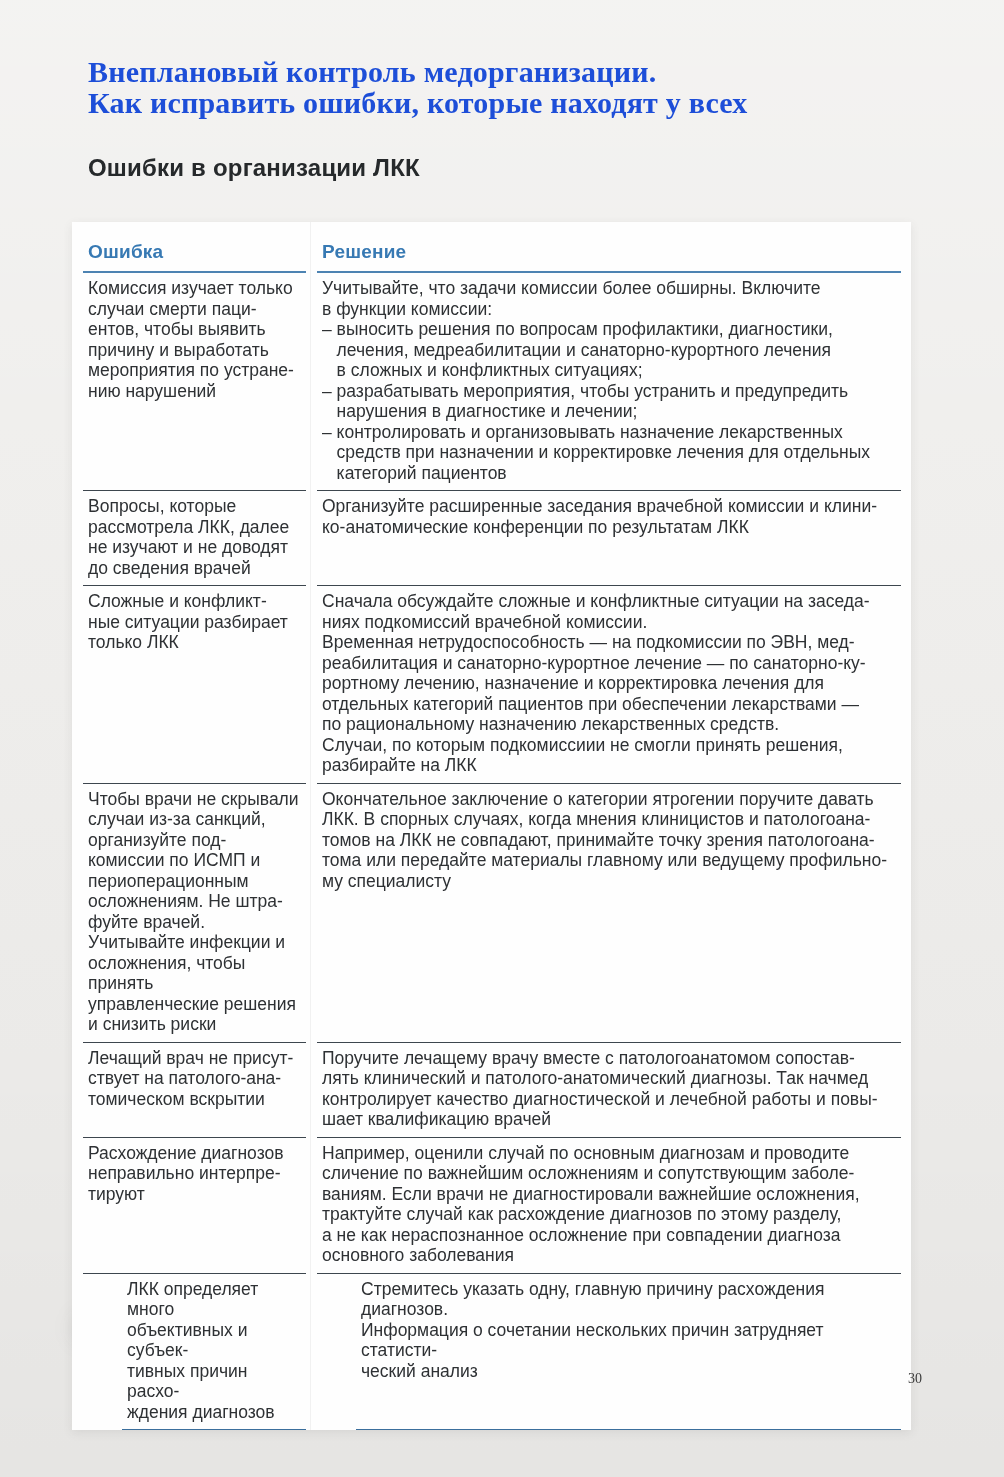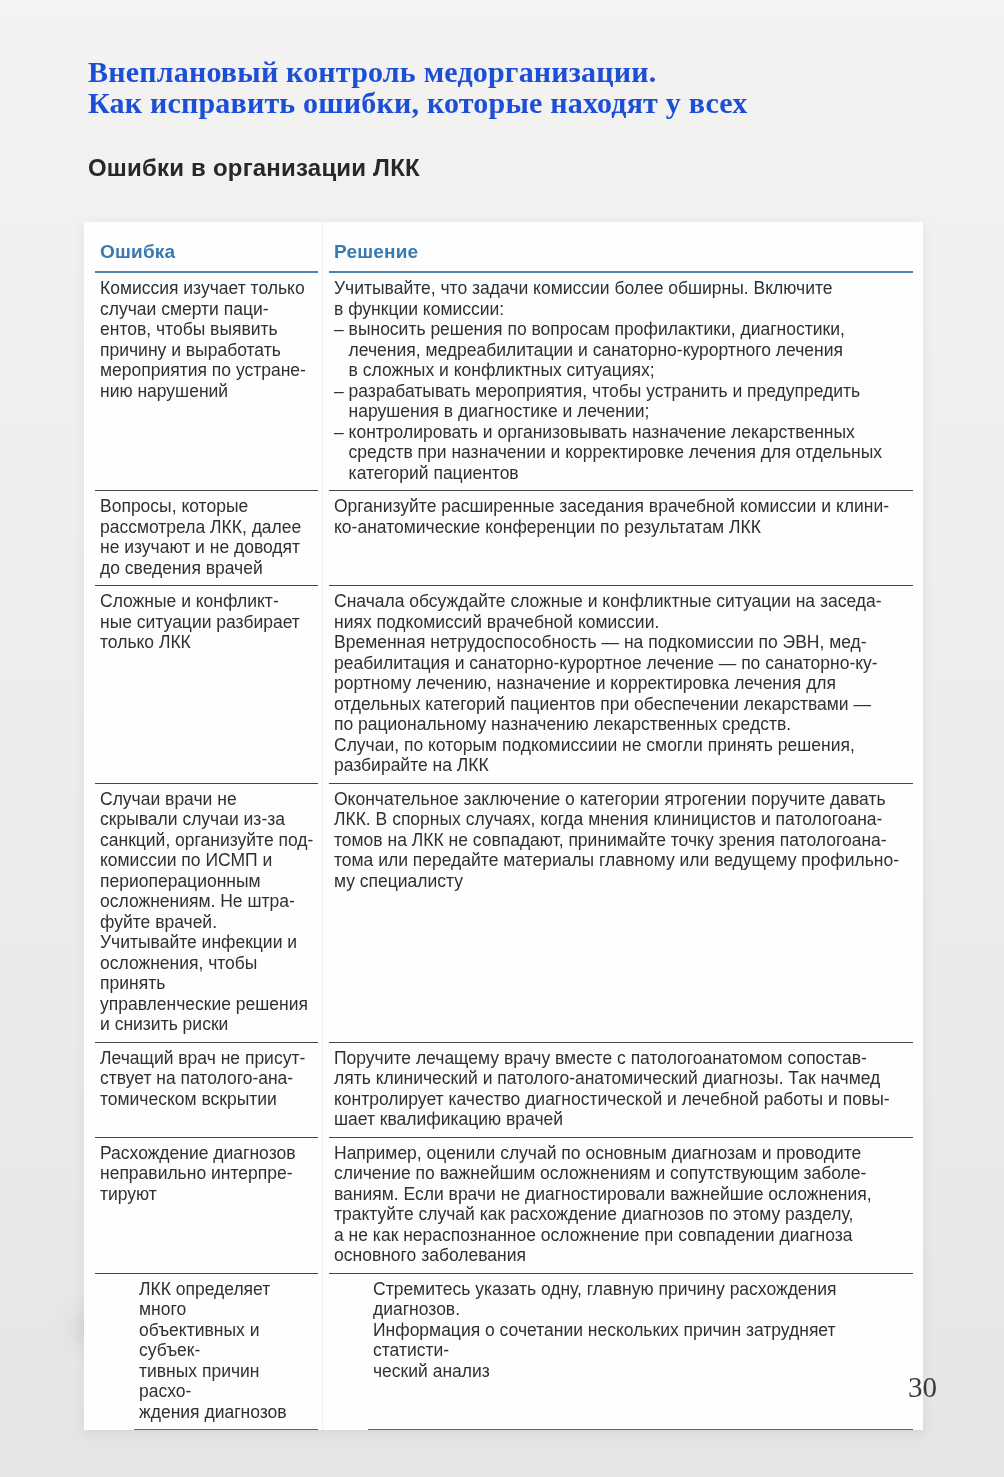--- a/index.html
+++ b/index.html
@@ -34,21 +34,21 @@
     background:radial-gradient(ellipse 60% 45% at 45% 20%, rgba(70,70,70,0.22), rgba(70,70,70,0) 72%);
     filter:blur(7px);
   }
   .panel-shadow-dark {
     position:absolute; left:70px; top:1300px; width:480px; height:100px;
     background:radial-gradient(ellipse 52% 52% at 32% 28%, rgba(40,40,40,0.40), rgba(40,40,40,0) 70%);
     filter:blur(9px);
   }
 
   .panel {
-    position:absolute; left:84px; top:222px;
+    position:absolute; left:72px; top:222px;
     width:839px; min-height:1100px;
     background:#fefefe;
     box-shadow:0 3px 9px rgba(80,80,80,0.10);
   }
   .fold-line {
     position:absolute; left:238px; top:0; bottom:0; width:1px;
     background:rgba(0,0,0,0.05);
   }
 
   .err-table {
@@ -69,21 +69,21 @@
     color:#2e3134;
     white-space:pre-wrap;
     padding:5px 2px 7px 5px;
     border-bottom:1px solid #3d464e;
   }
   .cell.last { border-bottom:1.5px solid #3a6e9c;margin-left:39px; }
 
   .page-number {
     position:absolute; left:908px; top:1371px;
     font-family:"Liberation Serif", serif;
-    font-size:29px; color:#3c3c3c;
+    font-size:14px; color:#3c3c3c;
   }
 </style>
 </head>
 <body>
 
 <div class="doc-title">
   <div>Внеплановый контроль медорганизации.</div>
   <div>Как исправить ошибки, которые находят у всех</div>
 </div>
 
@@ -129,21 +129,21 @@
     <div class="cell">Сначала обсуждайте сложные и конфликтные ситуации на заседа-
 ниях подкомиссий врачебной комиссии.
 Временная нетрудоспособность — на подкомиссии по ЭВН, мед-
 реабилитация и санаторно-курортное лечение — по санаторно-ку-
 рортному лечению, назначение и корректировка лечения для
 отдельных категорий пациентов при обеспечении лекарствами —
 по рациональному назначению лекарственных средств.
 Случаи, по которым подкомиссиии не смогли принять решения,
 разбирайте на ЛКК</div>
 
-    <div class="cell">Случаи врачи не скрывали случаи из-за санкций, организуйте под-
+    <div class="cell">Чтобы врачи не скрывали случаи из-за санкций, организуйте под-
 комиссии по ИСМП и периоперационным осложнениям. Не штра-
 фуйте врачей. Учитывайте инфекции и осложнения, чтобы принять
 управленческие решения и снизить риски</div>
 
     <div class="cell">Окончательное заключение о категории ятрогении поручите давать
 ЛКК. В спорных случаях, когда мнения клиницистов и патологоана-
 томов на ЛКК не совпадают, принимайте точку зрения патологоана-
 тома или передайте материалы главному или ведущему профильно-
 му специалисту</div>
 

